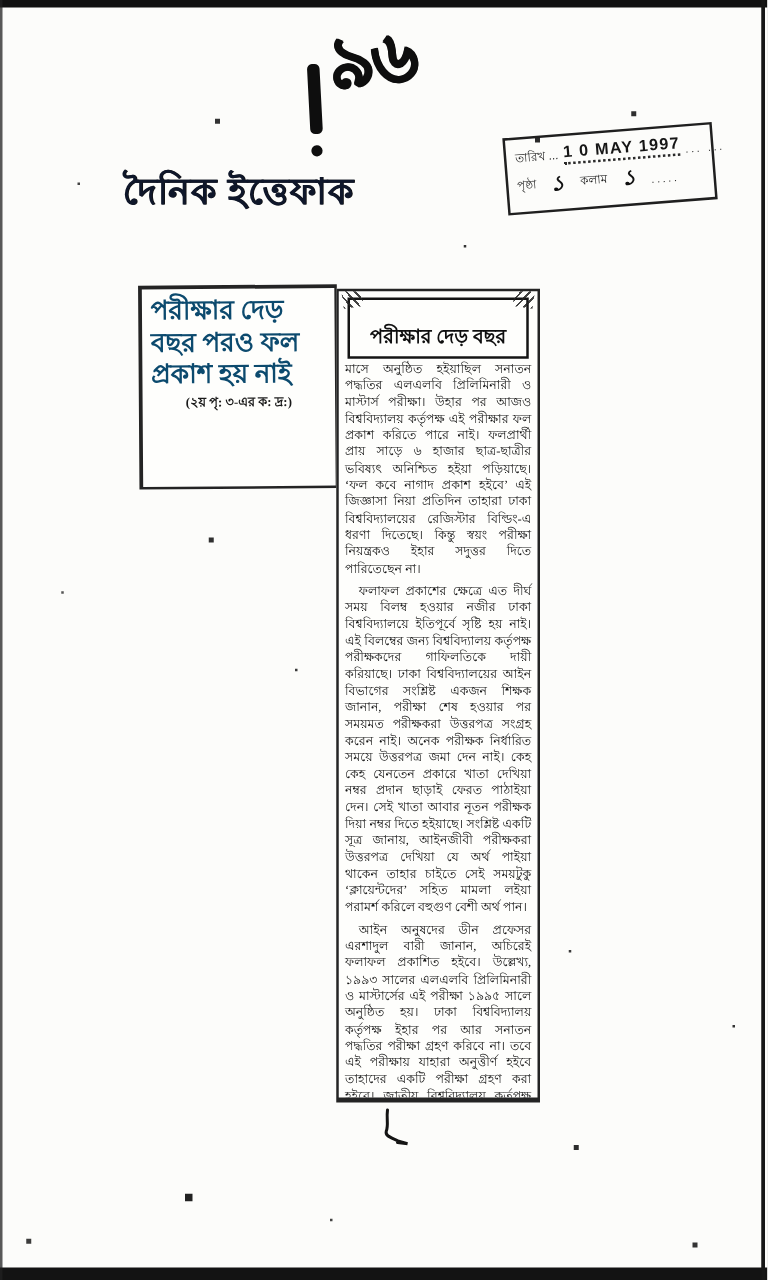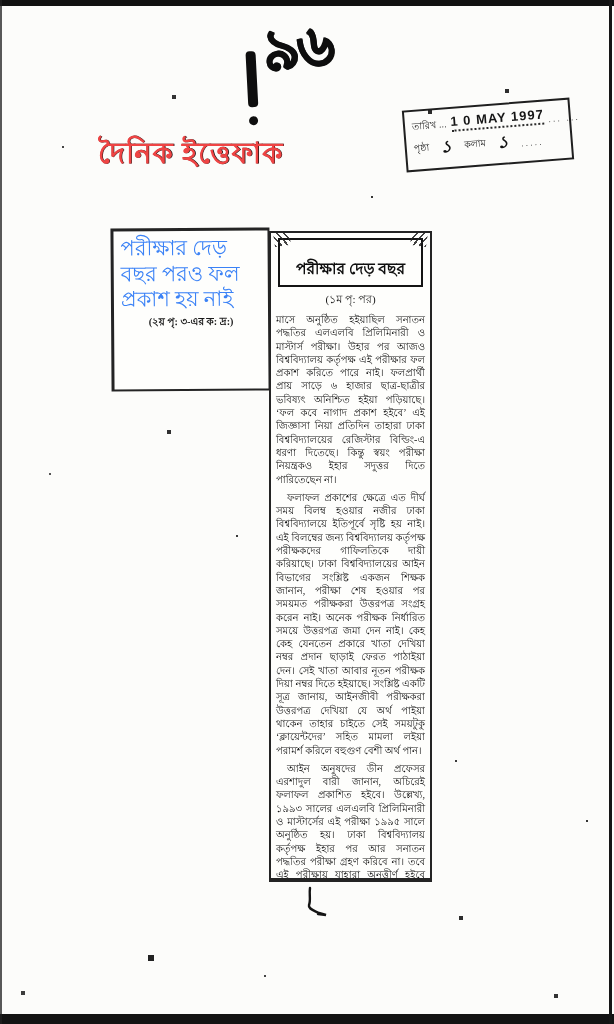--- a/index.html
+++ b/index.html
@@ -51,21 +51,21 @@
     font-family: "DejaVu Sans", sans-serif;
     font-size: 58px; font-weight: 900; line-height: 1; margin-left: 8px;
     color: #0e0e0e; letter-spacing: -3px;
     text-shadow: 1px 0 0 #0e0e0e, 0 1px 0 #0e0e0e, 1px 1px 0 #0e0e0e;
   }
 
   
   .masthead {
     position: absolute; left: 98px; top: 130px; width: 180px;
     font-size: 29px; font-weight: 800; letter-spacing: 1px;
-    color: #ef4444; white-space: nowrap;
+    color: #0f172a; white-space: nowrap;
     text-shadow: 0.6px 0 0 #101010;
   }
 
   
   .stamp {
     position: absolute; left: 404px; top: 104px; width: 168px; height: 62px;
     border: 2px solid #1f1f1f; transform: rotate(-4.5deg);
     padding: 5px 7px 3px; font-family: "Liberation Sans", "DejaVu Sans", sans-serif;
   }
   .stamp-row { display: flex; align-items: flex-end; gap: 4px; }
@@ -86,21 +86,21 @@
   .clip {
     position: absolute; background: #fefefc; border: 2px solid #242424;
     overflow: hidden;
   }
   .clip-left {
     left: 111px; top: 228px; width: 159px; height: 163px;
     padding: 5px 7px 4px; transform: rotate(-0.4deg);
     border-width: 3px 2px 2px 3px;
   }
   .clip-left .headline {
-    font-size: 21px; font-weight: 400; line-height: 1.22; color: #3b82f6;
+    font-size: 21px; font-weight: 700; line-height: 1.22; color: #0c4a6e;
   }
   .clip-left .intro {
     margin-top: 4px; font-size: 10.3px; line-height: 1.34;
     text-align: justify; color: #151515;
   }
   .clip-left .byline { font-weight: 800; }
   .clip-left .jump-note {
     margin-top: 1px; text-align: center; font-size: 10.3px; font-weight: 700;
   }
 
@@ -167,21 +167,20 @@
     <h1 class="headline">পরীক্ষার দেড় বছর পরও ফল প্রকাশ হয় নাই</h1>
     <p class="jump-note">(২য় পৃ: ৩-এর ক: দ্র:)</p>
   </div>
 
   <div class="clip clip-right">
     <div class="headline-box">
       <span class="corner-hatch hatch-left"></span>
       <span class="corner-hatch hatch-right"></span>
       <span>পরীক্ষার দেড় বছর</span>
     </div>
-    <p class="cont-note">(১ম পৃ: পর)</p>
     <p class="body-para">মাসে অনুষ্ঠিত হইয়াছিল সনাতন পদ্ধতির এলএলবি প্রিলিমিনারী ও মাস্টার্স পরীক্ষা। উহার পর আজও বিশ্ববিদ্যালয় কর্তৃপক্ষ এই পরীক্ষার ফল প্রকাশ করিতে পারে নাই। ফলপ্রার্থী প্রায় সাড়ে ৬ হাজার ছাত্র-ছাত্রীর ভবিষ্যৎ অনিশ্চিত হইয়া পড়িয়াছে। ‘ফল কবে নাগাদ প্রকাশ হইবে’ এই জিজ্ঞাসা নিয়া প্রতিদিন তাহারা ঢাকা বিশ্ববিদ্যালয়ের রেজিস্টার বিল্ডিং-এ ধরণা দিতেছে। কিন্তু স্বয়ং পরীক্ষা নিয়ন্ত্রকও ইহার সদুত্তর দিতে পারিতেছেন না।</p>
     <p class="body-para indent">ফলাফল প্রকাশের ক্ষেত্রে এত দীর্ঘ সময় বিলম্ব হওয়ার নজীর ঢাকা বিশ্ববিদ্যালয়ে ইতিপূর্বে সৃষ্টি হয় নাই। এই বিলম্বের জন্য বিশ্ববিদ্যালয় কর্তৃপক্ষ পরীক্ষকদের গাফিলতিকে দায়ী করিয়াছে। ঢাকা বিশ্ববিদ্যালয়ের আইন বিভাগের সংশ্লিষ্ট একজন শিক্ষক জানান, পরীক্ষা শেষ হওয়ার পর সময়মত পরীক্ষকরা উত্তরপত্র সংগ্রহ করেন নাই। অনেক পরীক্ষক নির্ধারিত সময়ে উত্তরপত্র জমা দেন নাই। কেহ কেহ যেনতেন প্রকারে খাতা দেখিয়া নম্বর প্রদান ছাড়াই ফেরত পাঠাইয়া দেন। সেই খাতা আবার নূতন পরীক্ষক দিয়া নম্বর দিতে হইয়াছে। সংশ্লিষ্ট একটি সূত্র জানায়, আইনজীবী পরীক্ষকরা উত্তরপত্র দেখিয়া যে অর্থ পাইয়া থাকেন তাহার চাইতে সেই সময়টুকু ‘ক্লায়েন্টদের’ সহিত মামলা লইয়া পরামর্শ করিলে বহুগুণ বেশী অর্থ পান।</p>
     <p class="body-para indent">আইন অনুষদের ডীন প্রফেসর এরশাদুল বারী জানান, অচিরেই ফলাফল প্রকাশিত হইবে। উল্লেখ্য, ১৯৯৩ সালের এলএলবি প্রিলিমিনারী ও মাস্টার্সের এই পরীক্ষা ১৯৯৫ সালে অনুষ্ঠিত হয়। ঢাকা বিশ্ববিদ্যালয় কর্তৃপক্ষ ইহার পর আর সনাতন পদ্ধতির পরীক্ষা গ্রহণ করিবে না। তবে এই পরীক্ষায় যাহারা অনুত্তীর্ণ হইবে তাহাদের একটি পরীক্ষা গ্রহণ করা হইবে। জাতীয় বিশ্ববিদ্যালয় কর্তৃপক্ষ আইন কলেজগুলির দায়িত্ব গ্রহণ করিয়াছে।</p>
   </div>
 
   <svg class="ink-squiggle" width="40" height="34" viewBox="0 0 40 34">
     <path d="M14 2 C 13 9, 15 14, 13 19 C 12 23, 17 24, 23 27 L 30 29 L 22 28" fill="none" stroke="#141414" stroke-width="2.4" stroke-linecap="round"></path>
   </svg>
 
 </div>

